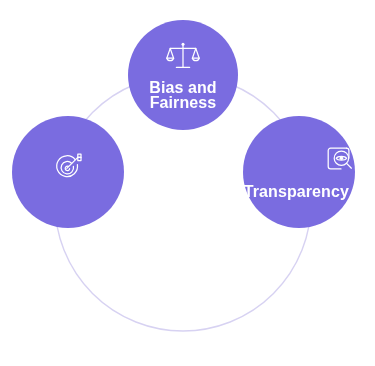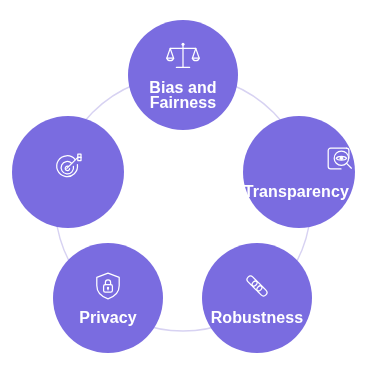--- a/index.html
+++ b/index.html
@@ -105,45 +105,21 @@
         <path d="M21.5 3.2 A2.4 2.4 0 0 1 23.9 5.6 V13"></path>
         <circle cx="16.4" cy="13.2" r="7.2"></circle>
         <path d="M11.2 13.2 C12.7 10.6 20.1 10.6 21.6 13.2 C20.1 15.8 12.7 15.8 11.2 13.2 Z"></path>
         <circle cx="16.4" cy="13.2" r="1.8" fill="#ffffff" stroke="none"></circle>
         <line x1="21.6" y1="18.4" x2="26.4" y2="23.2"></line>
       </svg>
     </span>
     <span class="node-label">Transparency</span>
   </div>
 
-  <div class="node" id="node-robustness">
-    <span class="node-icon">
-      <svg width="30" height="30" viewBox="0 0 30 30" fill="none" stroke="#ffffff" stroke-width="1.25" stroke-linecap="round" stroke-linejoin="round">
-        <g transform="rotate(-45 15 15)">
-          <rect x="11.6" y="2.4" width="6.8" height="11.2" rx="3.4"></rect>
-          <rect x="11.6" y="16.4" width="6.8" height="11.2" rx="3.4"></rect>
-          <rect x="11.6" y="9.6" width="6.8" height="10.8" rx="3.4"></rect>
-        </g>
-      </svg>
-    </span>
-    <span class="node-label">Robustness</span>
-  </div>
 
-  <div class="node" id="node-privacy">
-    <span class="node-icon">
-      <svg width="28" height="30" viewBox="0 0 28 30" fill="none" stroke="#ffffff" stroke-width="1.25" stroke-linecap="round" stroke-linejoin="round">
-        <path d="M14 2.2 L25.2 6.4 V14.6 C25.2 21.2 20.4 25.8 14 27.8 C7.6 25.8 2.8 21.2 2.8 14.6 V6.4 Z"></path>
-        <rect x="9.6" y="13.6" width="8.8" height="7.4" rx="1.6"></rect>
-        <path d="M11.4 13.6 V11.4 A2.6 2.6 0 0 1 16.6 11.4 V13.6"></path>
-        <circle cx="14" cy="17" r="1.2" fill="#ffffff" stroke="none"></circle>
-        <line x1="14" y1="17" x2="14" y2="18.8"></line>
-      </svg>
-    </span>
-    <span class="node-label">Privacy</span>
-  </div>
 
   <div class="node" id="node-accuracy">
     <span class="node-icon">
       <svg width="32" height="30" viewBox="0 0 32 30" fill="none" stroke="#ffffff" stroke-width="1.25" stroke-linecap="round" stroke-linejoin="round">
         <path d="M23.2 6.6 A10.4 10.4 0 1 0 25.4 11.6"></path>
         <path d="M19.6 10.2 A6.2 6.2 0 1 0 21.4 13.4"></path>
         <path d="M16.4 13.4 A2.2 2.2 0 1 0 17.6 15.6"></path>
         <line x1="14.8" y1="15.4" x2="25.8" y2="4.4"></line>
         <path d="M25.8 4.4 L25.8 1.2 L29.0 1.2 L29.0 4.4 Z"></path>
         <path d="M25.8 4.4 L29.0 4.4 L29.0 7.6 L25.8 7.6 Z"></path>

